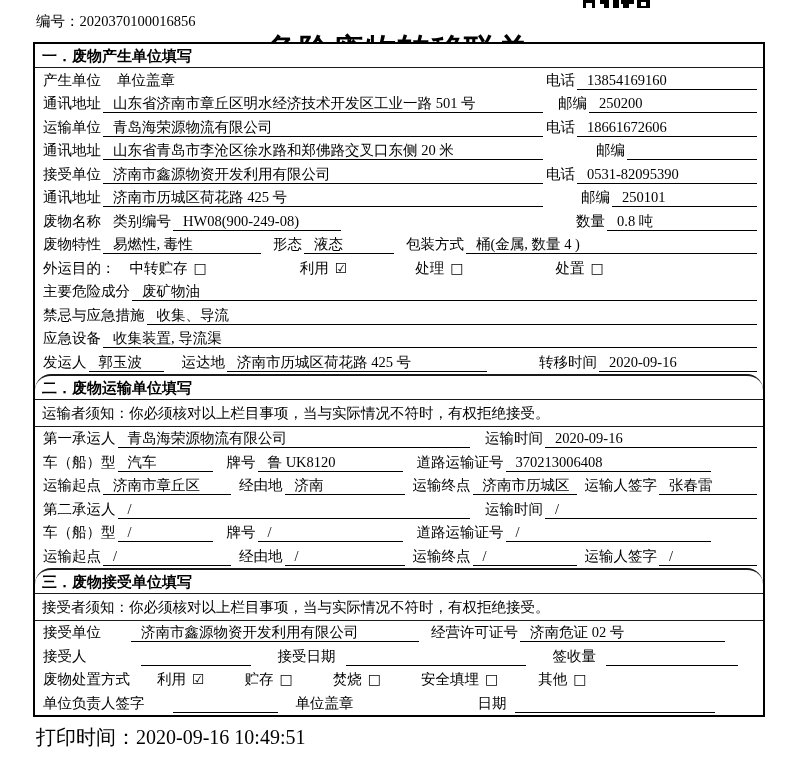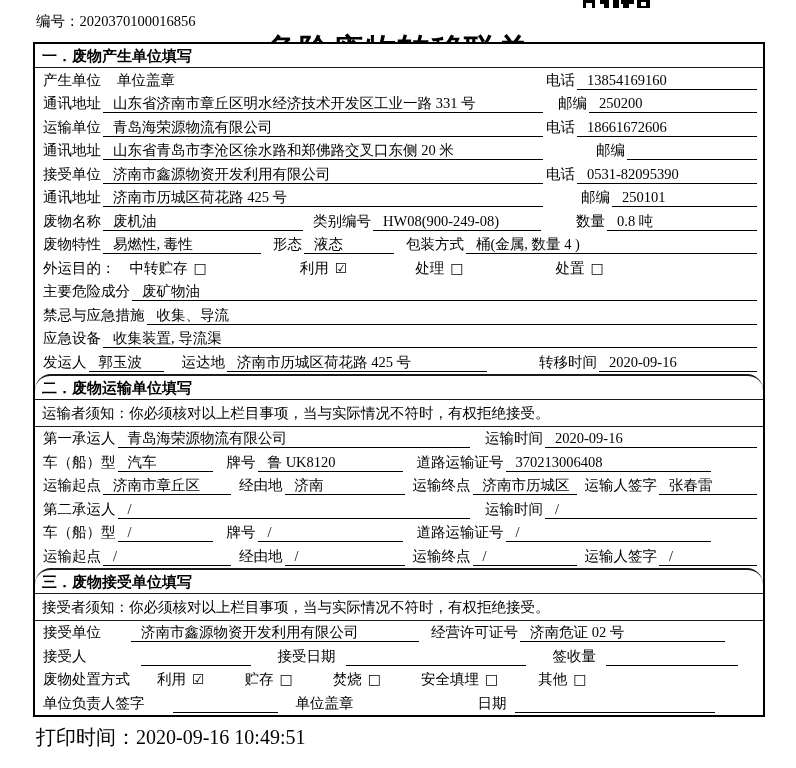--- a/index.html
+++ b/index.html
@@ -80,21 +80,21 @@
 
     <div class="row">
       <span class="lbl">产生单位</span>
       <span class="lbl" style="margin-left:12px">单位盖章</span>
       <span class="lbl ml-auto">电话</span>
       <span class="val" style="width:180px">13854169160</span>
     </div>
 
     <div class="row">
       <span class="lbl">通讯地址</span>
-      <span class="val" style="width:440px">山东省济南市章丘区明水经济技术开发区工业一路 331 号</span>
+      <span class="val" style="width:440px">山东省济南市章丘区明水经济技术开发区工业一路 501 号</span>
       <span class="lbl ml-auto">邮编</span>
       <span class="val" style="width:168px">250200</span>
     </div>
 
     <div class="row">
       <span class="lbl">运输单位</span>
       <span class="val" style="width:440px">青岛海荣源物流有限公司</span>
       <span class="lbl ml-auto">电话</span>
       <span class="val" style="width:180px">18661672606</span>
     </div>
@@ -115,21 +115,20 @@
 
     <div class="row">
       <span class="lbl">通讯地址</span>
       <span class="val" style="width:440px">济南市历城区荷花路 425 号</span>
       <span class="lbl ml-auto">邮编</span>
       <span class="val" style="width:145px">250101</span>
     </div>
 
     <div class="row">
       <span class="lbl">废物名称</span>
-      <span class="val" style="width:200px">废机油</span>
       <span class="lbl" style="margin-left:8px">类别编号</span>
       <span class="val" style="width:168px">HW08(900-249-08)</span>
       <span class="lbl ml-auto">数量</span>
       <span class="val" style="width:150px">0.8 吨</span>
     </div>
 
     <div class="row">
       <span class="lbl">废物特性</span>
       <span class="val" style="width:158px">易燃性, 毒性</span>
       <span class="lbl" style="margin-left:10px">形态</span>

